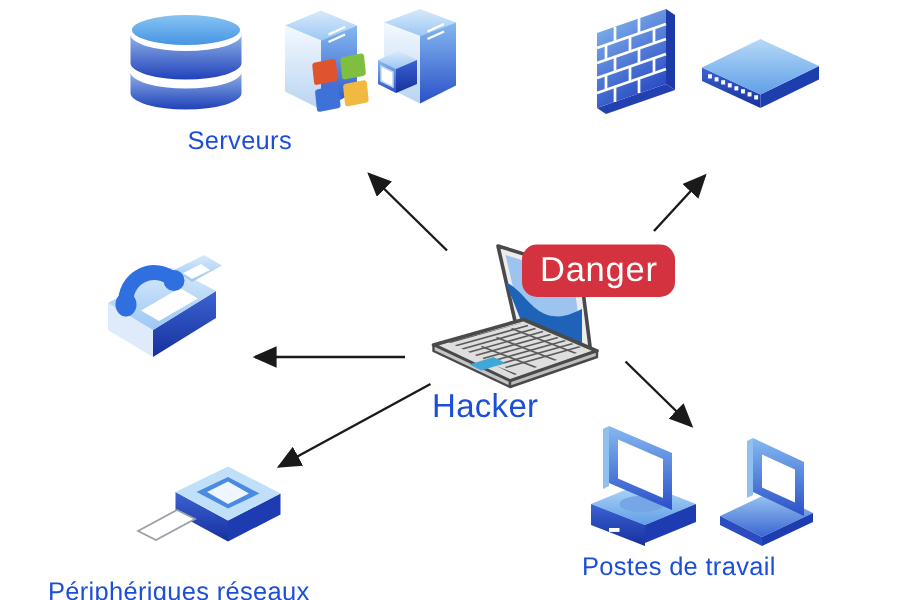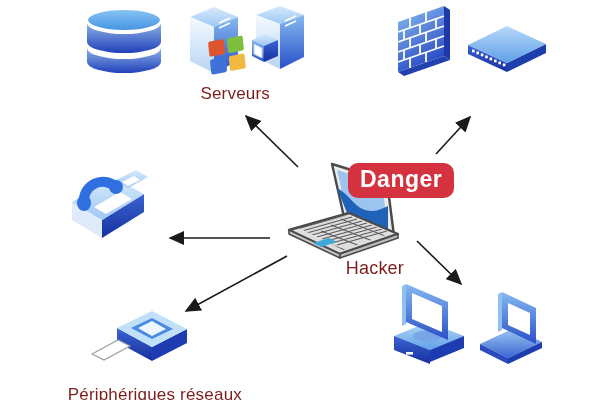--- a/index.html
+++ b/index.html
@@ -3,26 +3,26 @@
 <meta charset="utf-8">
 <style>
   html,body{margin:0;padding:0;background:#fff;}
   .canvas{
     position:relative;width:600px;height:400px;background:#ffffff;
     font-family:"Liberation Sans",sans-serif;overflow:hidden;
   }
   .arrow-layer{position:absolute;left:0;top:0;z-index:1;}
   .icon{position:absolute;z-index:2;}
   .node-label{
-    position:absolute;z-index:2;color:#7f1d1d;font-size:17px;
-    text-align:right;letter-spacing:.2px;white-space:nowrap;
+    position:absolute;z-index:2;color:#1d4ed8;font-size:17px;
+    text-align:left;letter-spacing:.2px;white-space:nowrap;
   }
   .danger-badge{
     position:absolute;left:348px;top:163px;z-index:4;
-    background:#d4323f;color:#ffffff;font-weight:bold;font-size:23px;
+    background:#d4323f;color:#ffffff;font-weight:normal;font-size:23px;
     padding:3px 12px 5px 12px;border-radius:10px;letter-spacing:.5px;
   }
 </style>
 </head>
 <body>
 
 <div class="canvas">
 
   <svg width="0" height="0" style="position:absolute" aria-hidden="true">
     <defs>
@@ -187,21 +187,21 @@
       <line x1="85" y1="63" x2="35" y2="77"></line>
       <line x1="90" y1="65" x2="40" y2="79"></line>
       <line x1="95" y1="67" x2="45" y2="81"></line>
       <line x1="100" y1="69" x2="50" y2="83"></line>
     </g>
     <polygon points="26,81 42,76 50,80 34,85" fill="#3fa8d8"></polygon>
   </svg>
 
   <div class="danger-badge">Danger</div>
 
-  <div class="node-label" style="left:304px;top:258px;width:100px;font-size:18px">Hacker</div>
+  <div class="node-label" style="left:288px;top:258px;width:100px;font-size:22px">Hacker</div>
 
   <svg class="icon" style="left:90px;top:308px" width="100" height="62" viewBox="0 0 100 62">
     <polygon points="97,21 62,39 62,53 97,35" fill="#1d3cb2"></polygon>
     <polygon points="27,20 62,39 62,53 27,34" fill="url(#gDeep)"></polygon>
     <polygon points="27,20 62,3 97,21 62,39" fill="#bfe0f8"></polygon>
     <polygon points="41,20 62,10 83,21 62,31" fill="#4a8ae0"></polygon>
     <polygon points="48,20 62,13 76,21 62,28" fill="#eef6ff"></polygon>
     <polygon points="2,46 28,32 40,38 14,52" fill="#ffffff" stroke="#9aa0a8" stroke-width="1.2"></polygon>
   </svg>
 
@@ -220,14 +220,15 @@
 
   <svg class="icon" style="left:474px;top:290px" width="72" height="78" viewBox="0 0 72 78">
     <polygon points="6,54 40,38 68,52 34,68" fill="url(#gBaseLight)"></polygon>
     <polygon points="6,54 34,68 34,74 6,60" fill="#2a4cc0"></polygon>
     <polygon points="34,68 68,52 68,58 34,74" fill="#1d3cb2"></polygon>
     <polygon points="24,4 28,2 28,40 24,42" fill="#8fc0f0"></polygon>
     <polygon points="28,2 62,18 62,54 28,38" fill="url(#gFaceBlue)"></polygon>
     <polygon points="34,13 56,23 56,45 34,35" fill="#ffffff"></polygon>
   </svg>
 
+  <div class="node-label" style="left:388px;top:368px;width:160px">Postes de travail</div>
 
 </div>
 
 </body></html>

